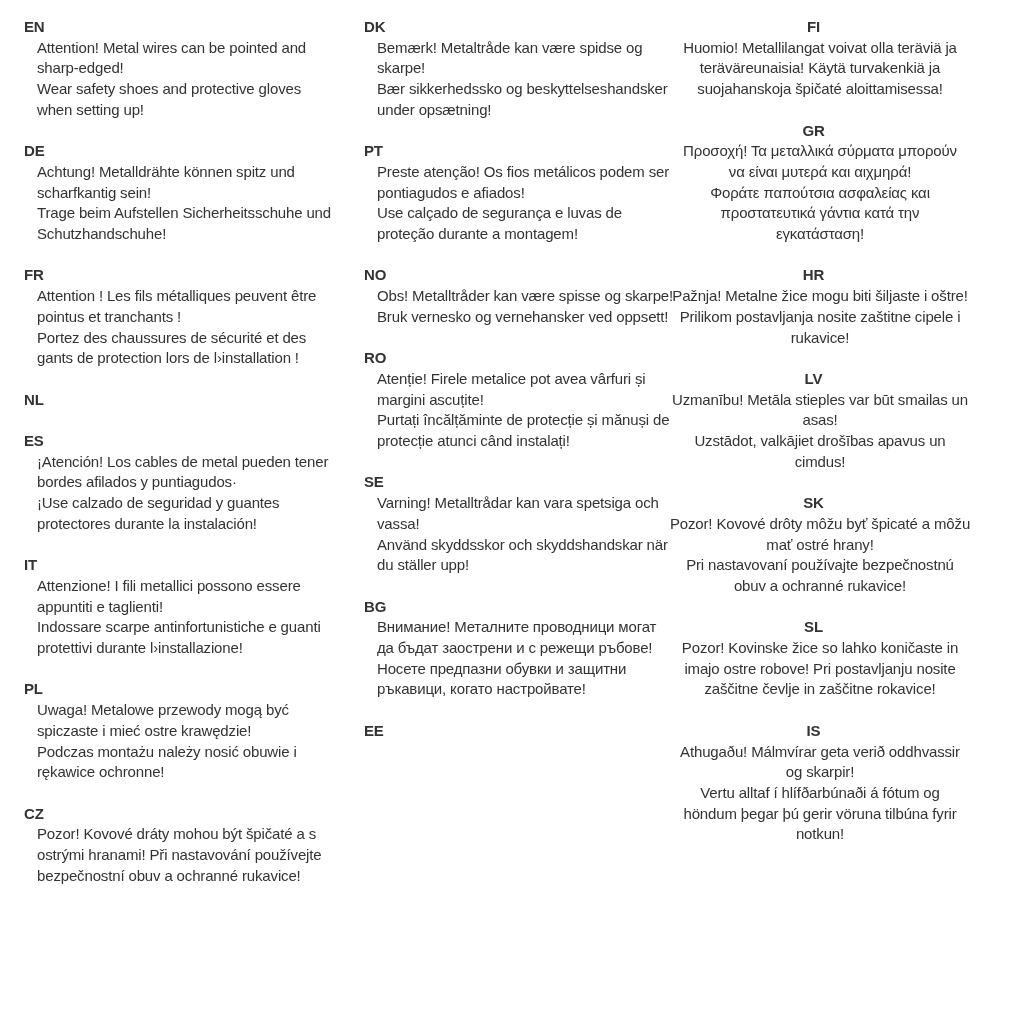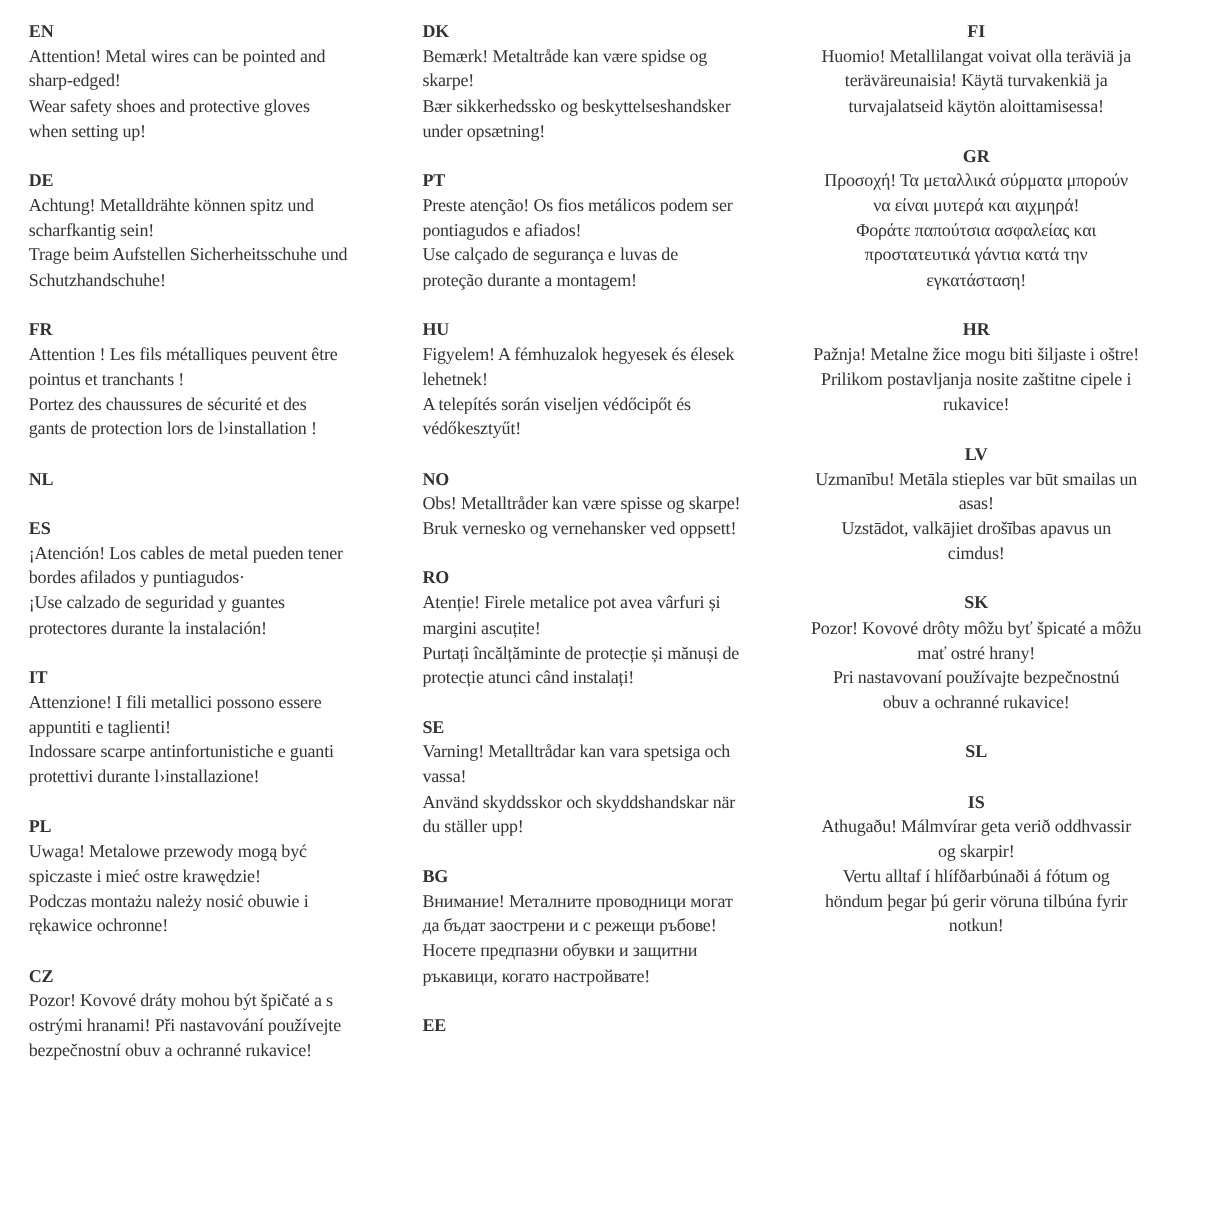--- a/index.html
+++ b/index.html
@@ -11,36 +11,36 @@
     position: relative;
     width: 1024px;
     height: 1024px;
     font-family: "Liberation Sans", sans-serif;
     color: #333333;
     overflow: hidden;
   }
   .col {
     position: absolute;
     top: 17px;
-    font-family: Liberation Serif, serif;
   }
   .col-1 { left: 24px;  width: 322px; }
-  .col-2 { left: 352px; width: 328px; }
+  .col-2 { left: 364px; width: 328px; }
   .col-3 { left: 646px; width: 335px; text-align: center; }
   .lang-section {
     font-size: 15px;
     line-height: 20.7px;
     letter-spacing: -0.15px;
     margin: 0 0 20.7px 0;
   }
   .lang-code {
     font-weight: 700;
   }
   .lang-text {
     white-space: pre-line;
+    margin-left: 13px;
   }
 </style>
 </head>
 <body style="background: rgb(255, 255, 255); color: rgb(51, 51, 51);">
 
 <main>
   <div class="col col-1">
       <section class="lang-section">
         <div class="lang-code">EN</div>
         <div class="lang-text">Attention! Metal wires can be pointed and
@@ -102,27 +102,20 @@
 under opsætning!</div>
       </section>
       <section class="lang-section">
         <div class="lang-code">PT</div>
         <div class="lang-text">Preste atenção! Os fios metálicos podem ser
 pontiagudos e afiados!
 Use calçado de segurança e luvas de
 proteção durante a montagem!</div>
       </section>
       <section class="lang-section">
-        <div class="lang-code">HU</div>
-        <div class="lang-text">Figyelem! A fémhuzalok hegyesek és élesek
-lehetnek!
-A telepítés során viseljen védőcipőt és
-védőkesztyűt!</div>
-      </section>
-      <section class="lang-section">
         <div class="lang-code">NO</div>
         <div class="lang-text">Obs! Metalltråder kan være spisse og skarpe!
 Bruk vernesko og vernehansker ved oppsett!</div>
       </section>
       <section class="lang-section">
         <div class="lang-code">RO</div>
         <div class="lang-text">Atenție! Firele metalice pot avea vârfuri și
 margini ascuțite!
 Purtați încălțăminte de protecție și mănuși de
 protecție atunci când instalați!</div>
@@ -143,21 +136,21 @@
       </section>
       <section class="lang-section">
         <div class="lang-code">EE</div>
       </section>
     </div>
   <div class="col col-3">
       <section class="lang-section">
         <div class="lang-code">FI</div>
         <div class="lang-text">Huomio! Metallilangat voivat olla teräviä ja
 teräväreunaisia! Käytä turvakenkiä ja
-turvajalatseid käytön aloittamisessa!</div>
+suojahanskoja špičaté aloittamisessa!</div>
       </section>
       <section class="lang-section">
         <div class="lang-code">GR</div>
         <div class="lang-text">Προσοχή! Τα μεταλλικά σύρματα μπορούν
 να είναι μυτερά και αιχμηρά!
 Φοράτε παπούτσια ασφαλείας και
 προστατευτικά γάντια κατά την
 εγκατάσταση!</div>
       </section>
       <section class="lang-section">
@@ -175,20 +168,23 @@
       </section>
       <section class="lang-section">
         <div class="lang-code">SK</div>
         <div class="lang-text">Pozor! Kovové drôty môžu byť špicaté a môžu
 mať ostré hrany!
 Pri nastavovaní používajte bezpečnostnú
 obuv a ochranné rukavice!</div>
       </section>
       <section class="lang-section">
         <div class="lang-code">SL</div>
+        <div class="lang-text">Pozor! Kovinske žice so lahko koničaste in
+imajo ostre robove! Pri postavljanju nosite
+zaščitne čevlje in zaščitne rokavice!</div>
       </section>
       <section class="lang-section">
         <div class="lang-code">IS</div>
         <div class="lang-text">Athugaðu! Málmvírar geta verið oddhvassir
 og skarpir!
 Vertu alltaf í hlífðarbúnaði á fótum og
 höndum þegar þú gerir vöruna tilbúna fyrir
 notkun!</div>
       </section>
     </div>

